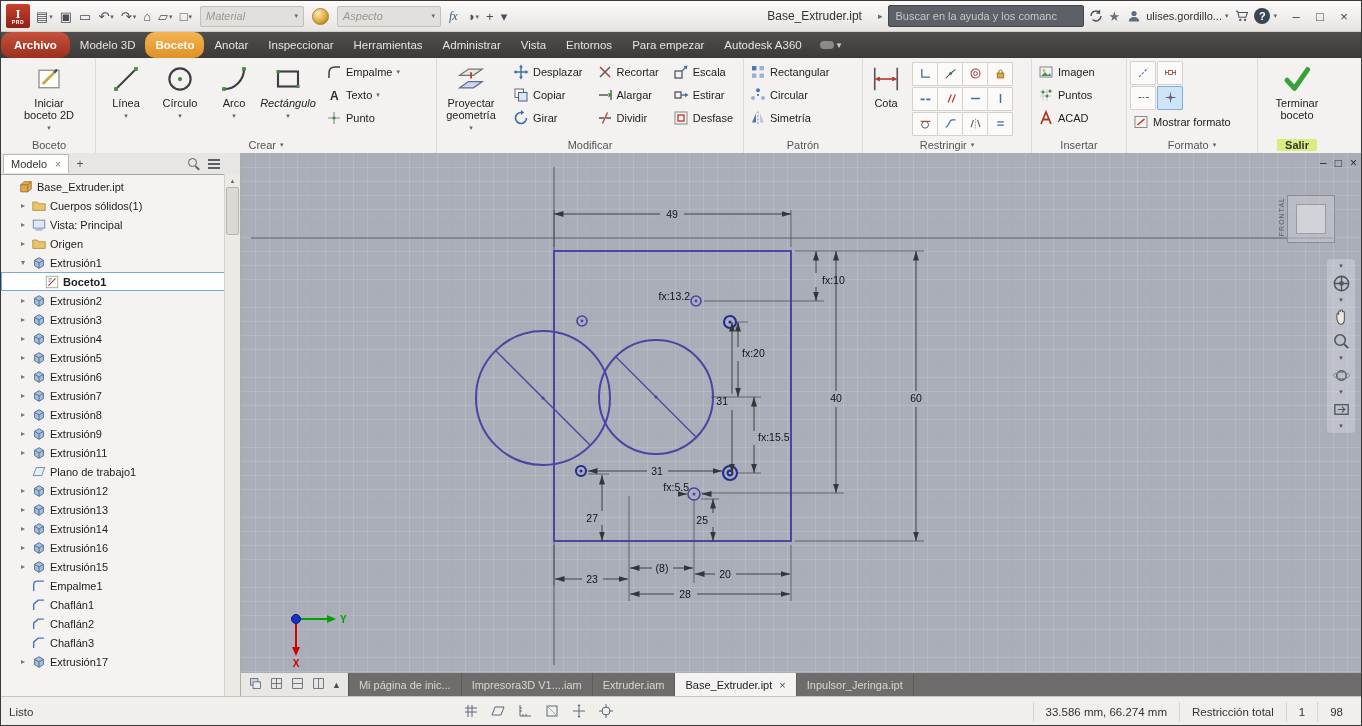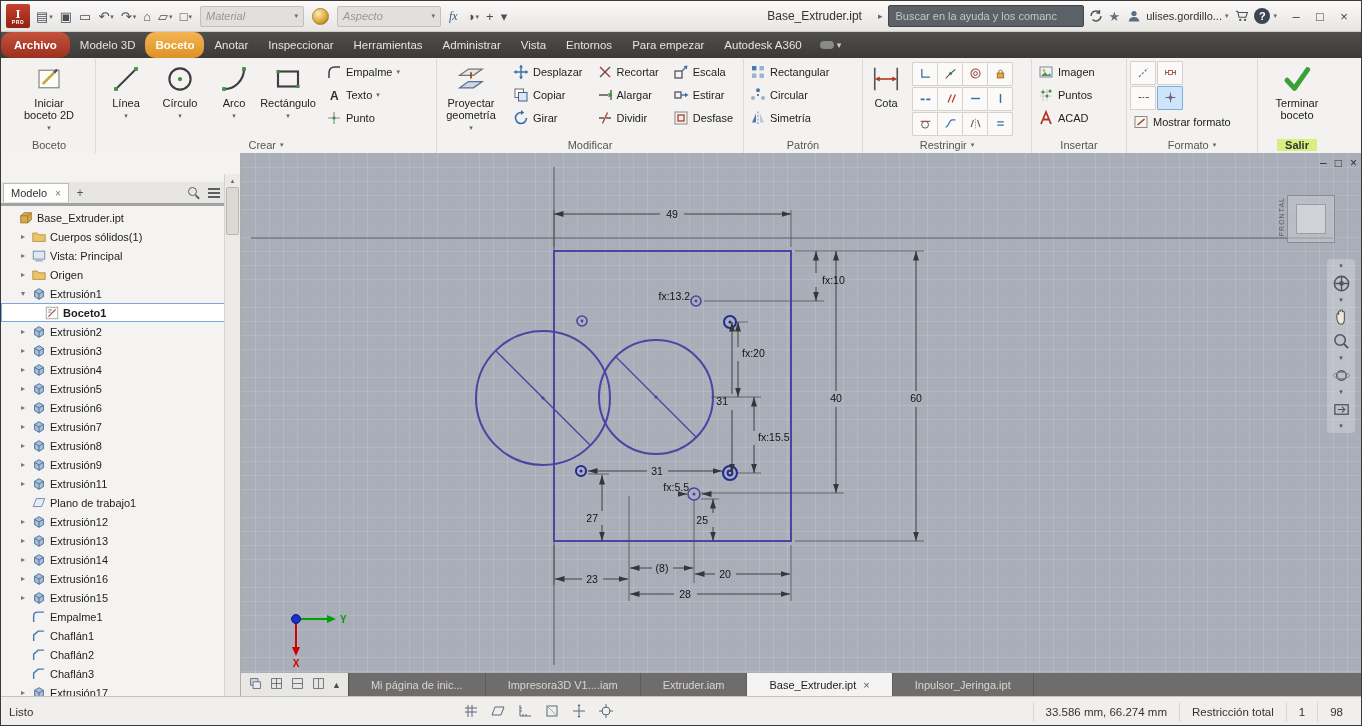--- a/index.html
+++ b/index.html
@@ -65,22 +65,22 @@
   .vlist{display:flex;flex-direction:column;gap:1px;}
   .modgrid{display:grid;grid-template-columns:auto auto auto;column-gap:8px;row-gap:1px;}
   .congrid{display:grid;grid-template-columns:repeat(4,24px);gap:1px;padding-top:1px;}
   .cbtn{width:24px;height:22px;border:1px solid #d5d2cc;background:#fbfaf8;display:flex;
         align-items:center;justify-content:center;border-radius:1px;}
   .cbtn svg{width:13px;height:13px;}
   .cbtn.hl{background:#cfe4f7;border-color:#7ab0e0;}
   
   .browser{position:absolute;left:0;top:152px;width:240px;height:543px;background:#f4f3f1;
            border-right:1px solid #b0ada8;display:flex;flex-direction:column;box-sizing:border-box;}
-  .bheader{height:21px;background:#e8e6e2;border-bottom:3px solid #a3a3a3;display:flex;
-           align-items:center;padding:0 2px;gap:3px;flex:none;margin-top:29px;}
+  .bheader{height:21px;background:#e8e6e2;border-bottom:1px solid #a3a3a3;display:flex;
+           align-items:center;padding:0 2px;gap:3px;flex:none;}
   .btab{background:#fdfdfc;border:1px solid #bdbab4;border-bottom:none;height:18px;display:flex;
         align-items:center;gap:8px;padding:0 7px;color:#333;}
   .btab .x{color:#777;font-size:10px;}
   .bplus{width:16px;text-align:center;color:#555;font-size:12px;}
   .bh-right{margin-left:auto;display:flex;align-items:center;gap:8px;padding-right:18px;}
   .mag{position:relative;width:13px;height:13px;display:inline-block;}
   .mag::before{content:'';position:absolute;width:7px;height:7px;border:1.5px solid #5a5f66;
                border-radius:50%;left:1px;top:1px;}
   .mag::after{content:'';position:absolute;width:5px;height:1.5px;background:#5a5f66;
               transform:rotate(45deg);right:0;bottom:2px;}
@@ -133,21 +133,21 @@
   .nav-ic{width:22px;height:22px;display:flex;align-items:center;justify-content:center;}
   .nav-ic svg{width:19px;height:19px;}
   .nav-dd{font-size:7px;color:#50555c;line-height:8px;}
   
   .doctabs{height:23px;display:flex;background:#6e6d6b;align-items:stretch;flex:none;}
   .dt-icons{background:#e9e7e4;display:flex;align-items:center;gap:6px;padding:0 7px;
             border-right:1px solid #55544f;}
   .dt-icons svg{width:15px;height:13px;}
   .dt-up{font-size:9px;color:#4a4f56;}
   #dtabs{display:flex;align-items:stretch;}
-  .dtab{display:flex;align-items:center;padding:0 22px;font-size:11px;color:#d8d6d2;
+  .dtab{display:flex;align-items:center;padding:0 10px;font-size:11px;color:#d8d6d2;
         border-right:1px solid #5d5c58;gap:7px;white-space:nowrap;}
   .dtab.active{background:#f4f3f1;color:#1d1d1d;}
   .dtab .x{color:#555;font-size:11px;}
   
   .statusbar{position:absolute;left:0;top:695px;width:1362px;height:31px;background:#f0efec;
              border-top:1px solid #c6c4bf;display:flex;align-items:center;font-size:11.5px;
              color:#333;padding:0 8px;box-sizing:border-box;}
   .sb-icons{position:absolute;left:462px;display:flex;gap:11px;align-items:center;}
   .sb-icons svg{width:16px;height:16px;}
   .sb-right{margin-left:auto;display:flex;align-items:center;height:100%;}
@@ -316,21 +316,21 @@
             </div>
             <div class="bigbtn" style="width:54px;">
               <span class="icon24"><svg viewBox="0 0 24 24">
                   <path d="M4 20 A16 16 0 0 0 20 4" fill="none" stroke="#3e3e42" stroke-width="1.7"></path>
                   <rect x="2.5" y="18.5" width="3" height="3" fill="#3f8f3f"></rect>
                   <rect x="18.5" y="2.5" width="3" height="3" fill="#3f8f3f"></rect>
                 </svg></span>
               <span>Arco</span>
               <span class="dd">▾</span>
             </div>
-            <div class="bigbtn" style="width:54px;">
+            <div class="bigbtn" style="width:54px;font-style:italic;">
               <span class="icon24"><svg viewBox="0 0 24 24">
                   <rect x="4" y="6" width="16" height="12" fill="none" stroke="#3e3e42" stroke-width="1.7"></rect>
                   <rect x="2.8" y="4.8" width="2.6" height="2.6" fill="#3f8f3f"></rect>
                   <rect x="18.6" y="16.6" width="2.6" height="2.6" fill="#3f8f3f"></rect>
                 </svg></span>
               <span>Rectángulo</span>
               <span class="dd">▾</span>
             </div>
           </span>
         <span id="crear-small" class="vlist" style="margin-left:6px;">

